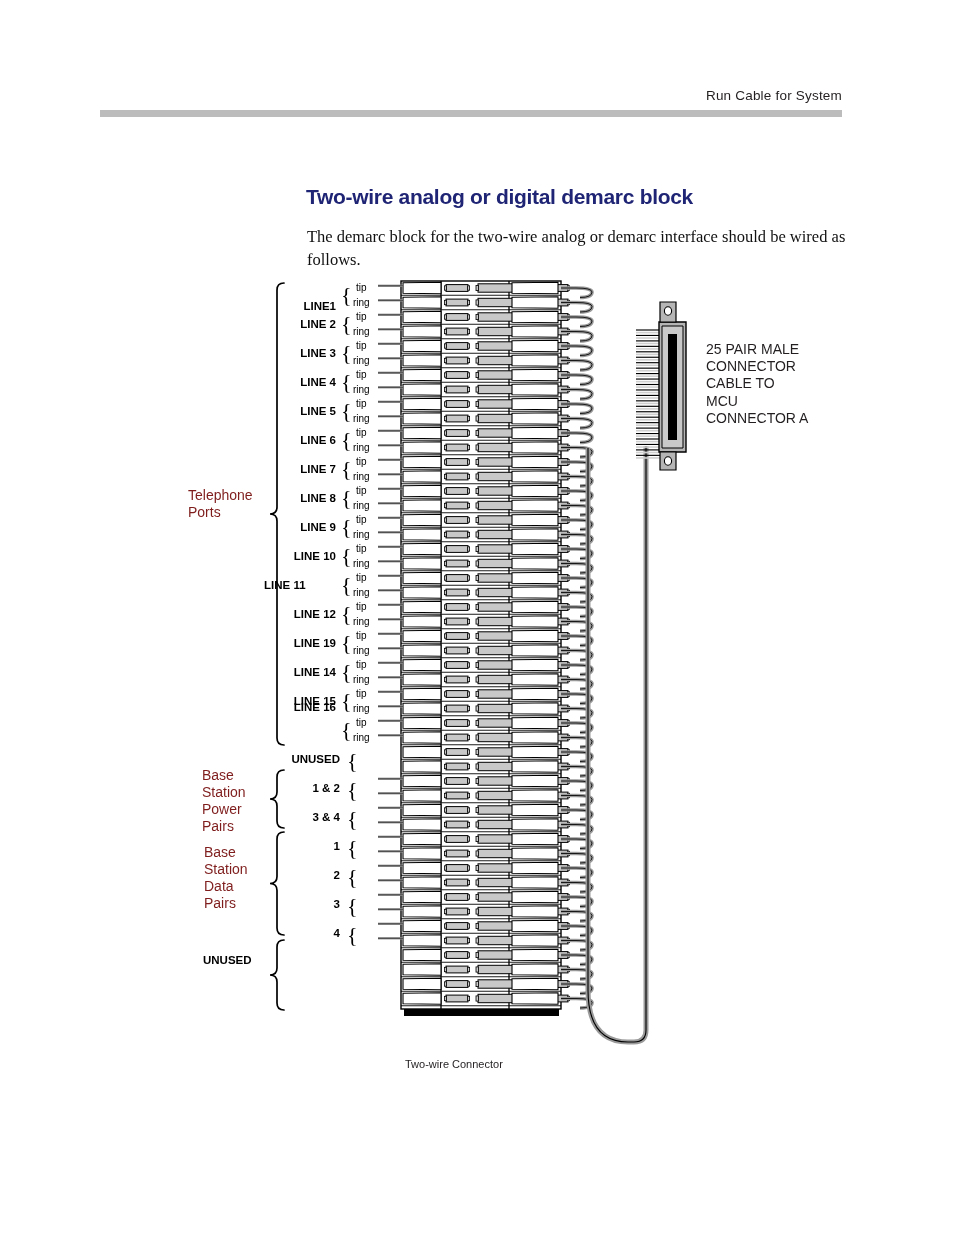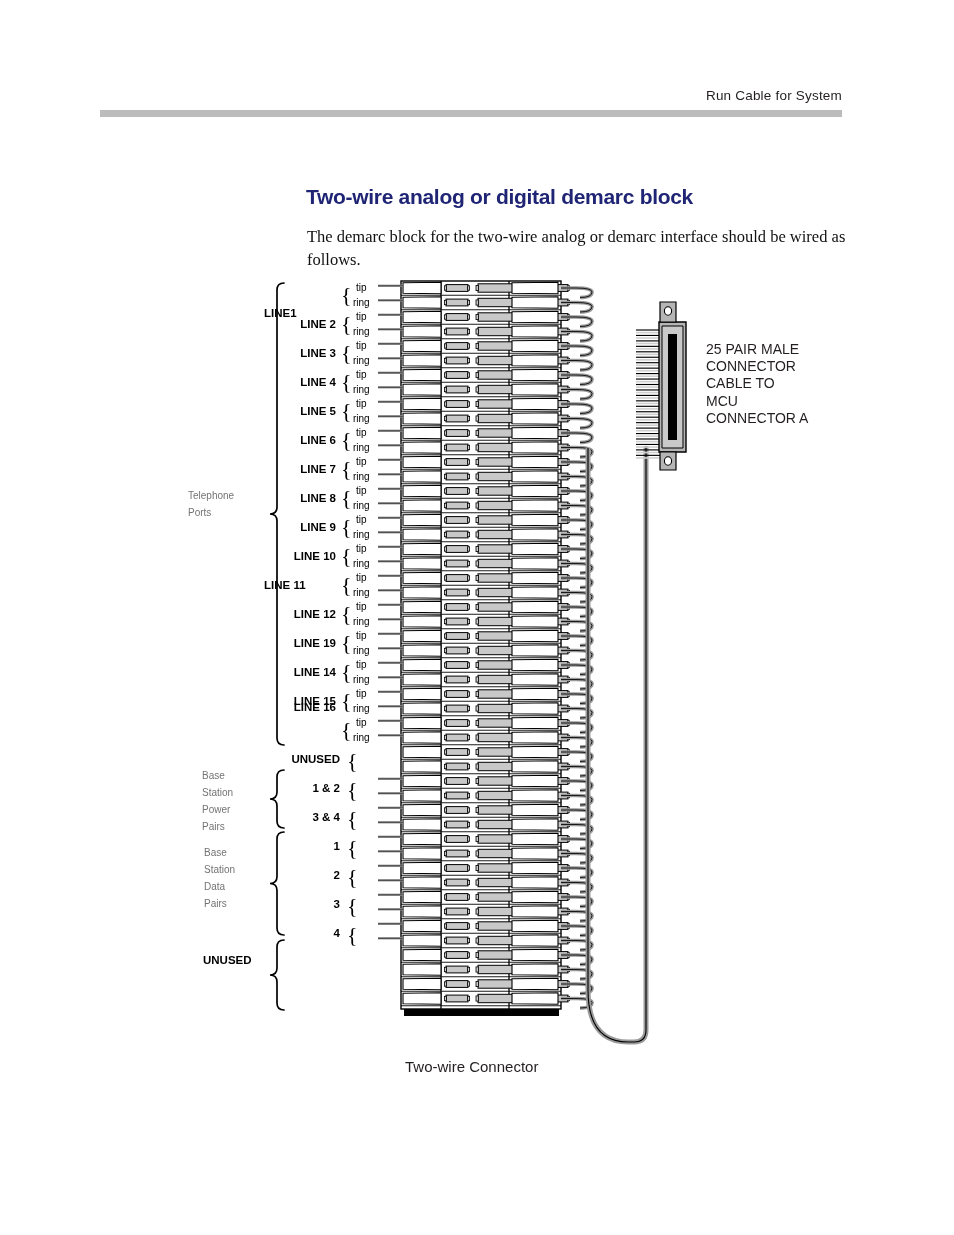--- a/index.html
+++ b/index.html
@@ -99,23 +99,23 @@
     font-weight: bold;
     text-align: right;
     transform: translateY(-50%);
   }
   .pair-label {
     font-size: 10px;
     font-weight: normal;
     transform: translateY(-50%);
   }
   .group-label {
-    font-size: 10px;
+    font-size: 14px;
     font-weight: normal;
-    color: #737373;
+    color: #7f1d1d;
     line-height: 17px;
   }
   .group-label-bold {
     font-size: 11.5px;
     font-weight: bold;
     color: #000000;
   }
   #connector-caption {
     position: absolute;
     left: 706px;
@@ -123,21 +123,21 @@
     font-family: "Liberation Sans", sans-serif;
     font-size: 14px;
     line-height: 17.2px;
     color: #231f20;
   }
   #diagram-caption {
     position: absolute;
     left: 405px;
     top: 1058px;
     font-family: "Liberation Sans", sans-serif;
-    font-size: 15px;
+    font-size: 11px;
     color: #231f20;
   }
   .brace {
     position: absolute;
     font-family: "Liberation Serif", serif;
     font-size: 21px;
     line-height: 1;
     color: #000;
     transform: translateY(-50%);
   }
@@ -778,21 +778,21 @@
   <div class="lbl group-label" style="left:204px; top:844px;">
     <div>Base</div>
     <div>Station</div>
     <div>Data</div>
     <div>Pairs</div>
   </div>
 
   <div class="lbl group-label-bold" style="left:203px; top:954px;">UNUSED</div>
 
   <div id="row-labels">
-      <div class="lbl line-label" style="left: 264px; top: 313px; width: 72px; text-align: left;">LINE1</div>
+      <div class="lbl line-label" style="left: 264px; top: 306px; width: 72px; text-align: right;">LINE1</div>
       <div class="brace" style="left: 341px; top: 295.25px; font-size: 22px;">{</div>
       <div class="lbl pair-label" style="left: 356px; top: 287px;">tip</div>
       <div class="lbl pair-label" style="left: 353px; top: 301.5px;">ring</div>
       <div class="lbl line-label" style="left: 264px; top: 324.25px; width: 72px; text-align: right;">LINE 2</div>
       <div class="brace" style="left: 341px; top: 324.25px; font-size: 22px;">{</div>
       <div class="lbl pair-label" style="left: 356px; top: 316px;">tip</div>
       <div class="lbl pair-label" style="left: 353px; top: 330.5px;">ring</div>
       <div class="lbl line-label" style="left: 264px; top: 353.25px; width: 72px; text-align: right;">LINE 3</div>
       <div class="brace" style="left: 341px; top: 353.25px; font-size: 22px;">{</div>
       <div class="lbl pair-label" style="left: 356px; top: 345px;">tip</div>

